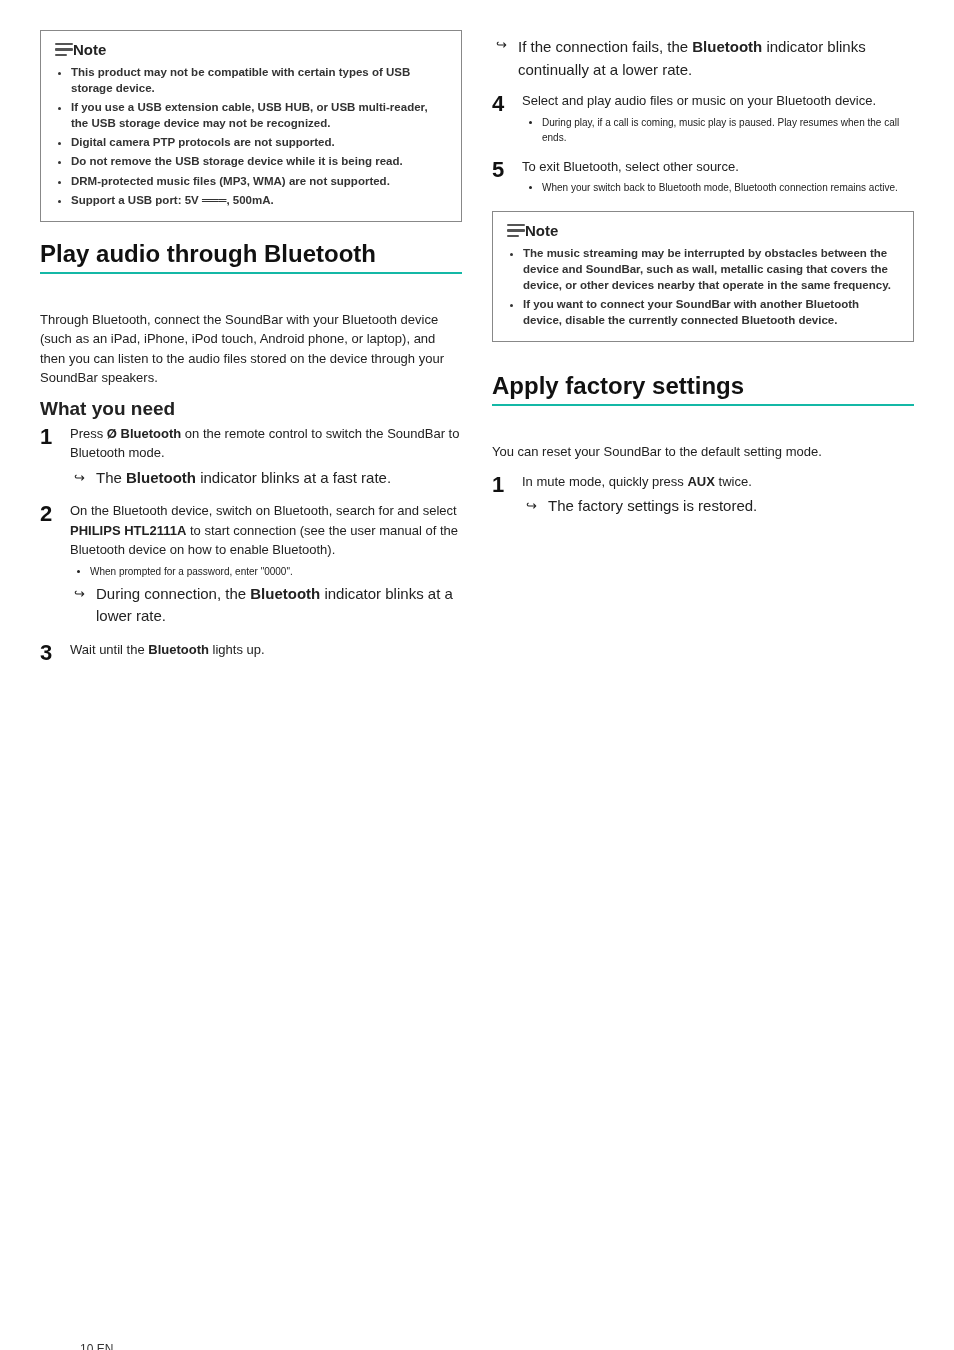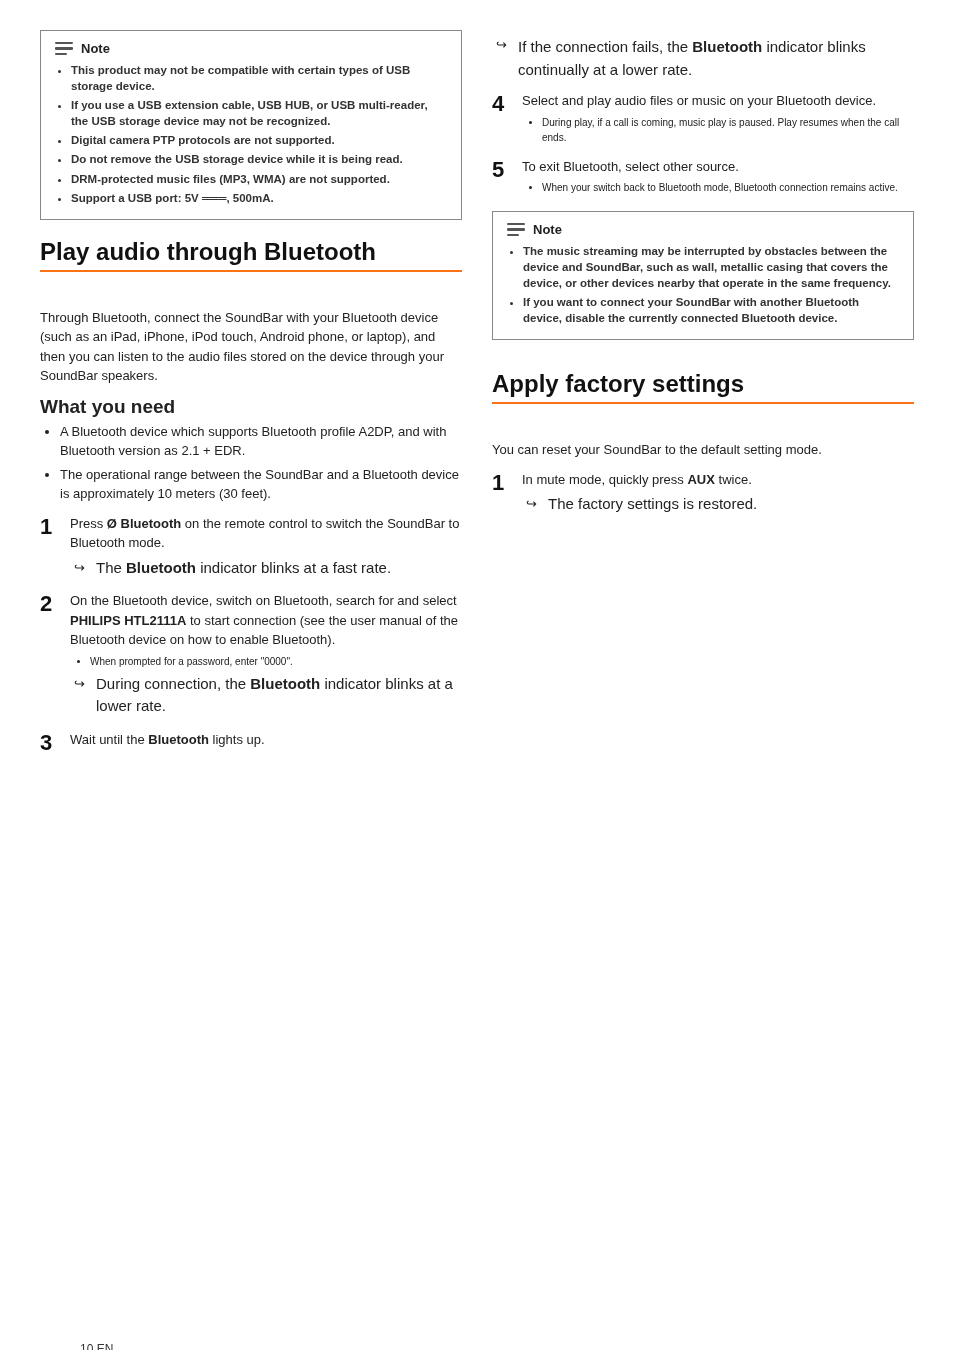--- a/index.html
+++ b/index.html
@@ -19,23 +19,22 @@
       gap: 0 30px;
     }
     .note-box {
       border: 1px solid #888;
       padding: 10px 14px;
       margin-bottom: 18px;
     }
     .note-header {
       display: flex;
       align-items: center;
-      gap: 8px;
       margin-bottom: 6px;
-      font-size: 13px;
+      font-size: 15px;
       font-weight: bold;
     }
     .note-icon {
       display: inline-flex;
       flex-direction: column;
       gap: 3px;
       width: 18px;
     }
     .note-icon span {
       display: block;
@@ -54,21 +53,21 @@
       font-size: 11.5px;
       color: #333;
       margin-bottom: 3px;
       line-height: 1.4;
     }
     .section-title {
       font-size: 24px;
       font-weight: bold;
       color: #111;
       margin-bottom: 10px;
-      border-bottom: 2px solid #f97316;
+      border-bottom: 2px solid #14b8a6;
       padding-bottom: 4px;
     }
     .section-intro {
       font-size: 13px;
       line-height: 1.5;
       margin-bottom: 10px;
       color: #222;
       margin-top: 36px;
     }
     .what-you-need-label {
@@ -183,24 +182,20 @@
           <li>DRM-protected music files (MP3, WMA) are not supported.</li>
           <li>Support a USB port: 5V ═══, 500mA.</li>
         </ul>
       </div>
 
       <div style="margin-top: 10px;">
         <h2 class="section-title">Play audio through Bluetooth</h2>
         <p class="section-intro">Through Bluetooth, connect the SoundBar with your Bluetooth device (such as an iPad, iPhone, iPod touch, Android phone, or laptop), and then you can listen to the audio files stored on the device through your SoundBar speakers.</p>
 
         <div class="what-you-need-label">What you need</div>
-        <ul class="bullet-list">
-          <li>A Bluetooth device which supports Bluetooth profile A2DP, and with Bluetooth version as 2.1 + EDR.</li>
-          <li>The operational range between the SoundBar and a Bluetooth device is approximately 10 meters (30 feet).</li>
-        </ul>
 
         <div class="step">
           <div class="step-number">1</div>
           <div class="step-content">
             Press <strong>Ø</strong><strong> Bluetooth</strong> on the remote control to switch the SoundBar to Bluetooth mode.
             <div class="arrow-item">
               <span class="arrow-symbol">↪</span>
               <span class="arrow-text">The <strong>Bluetooth</strong> indicator blinks at a fast rate.</span>
             </div>
           </div>

